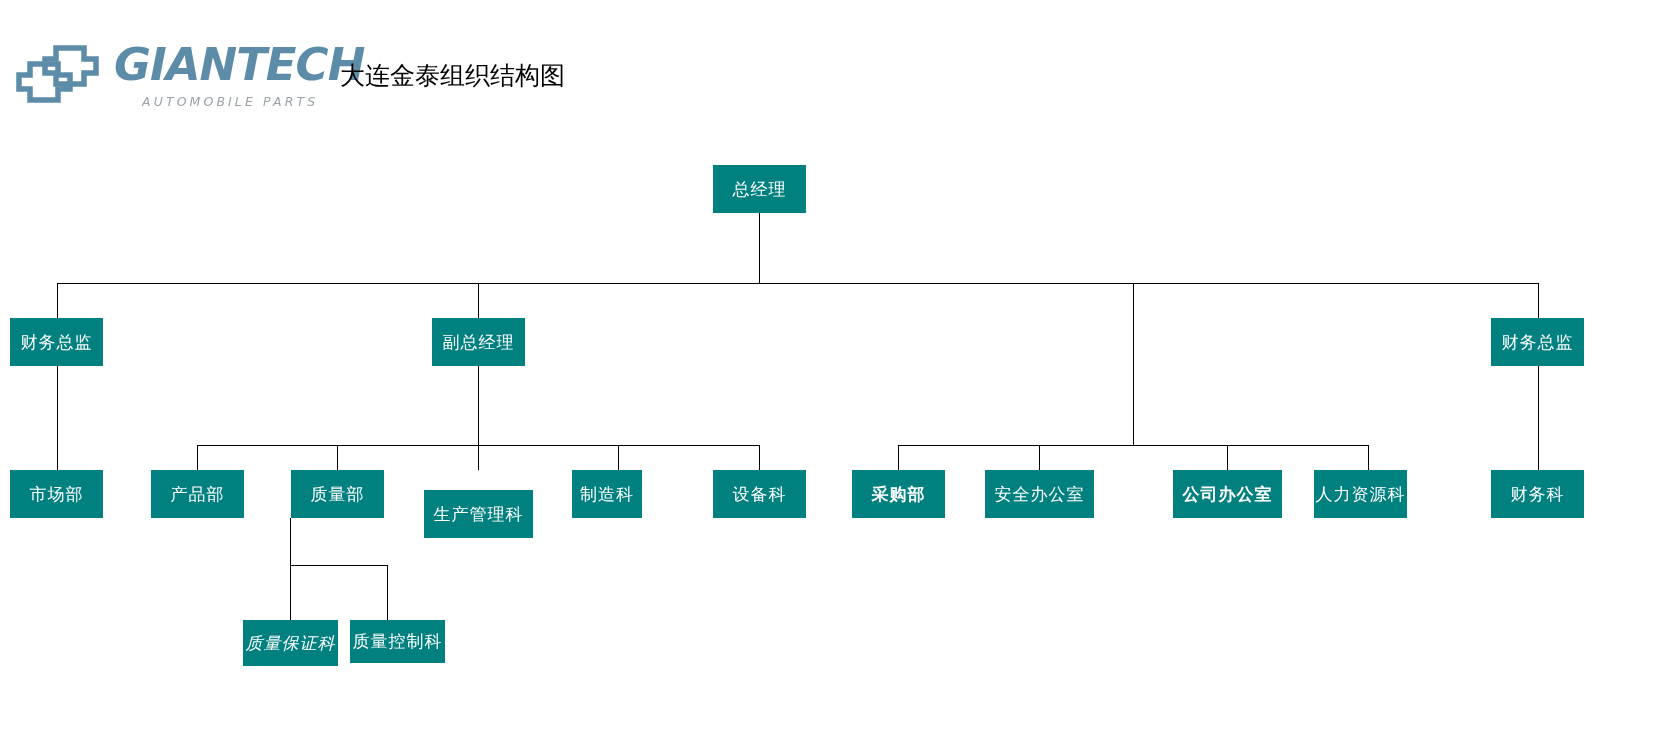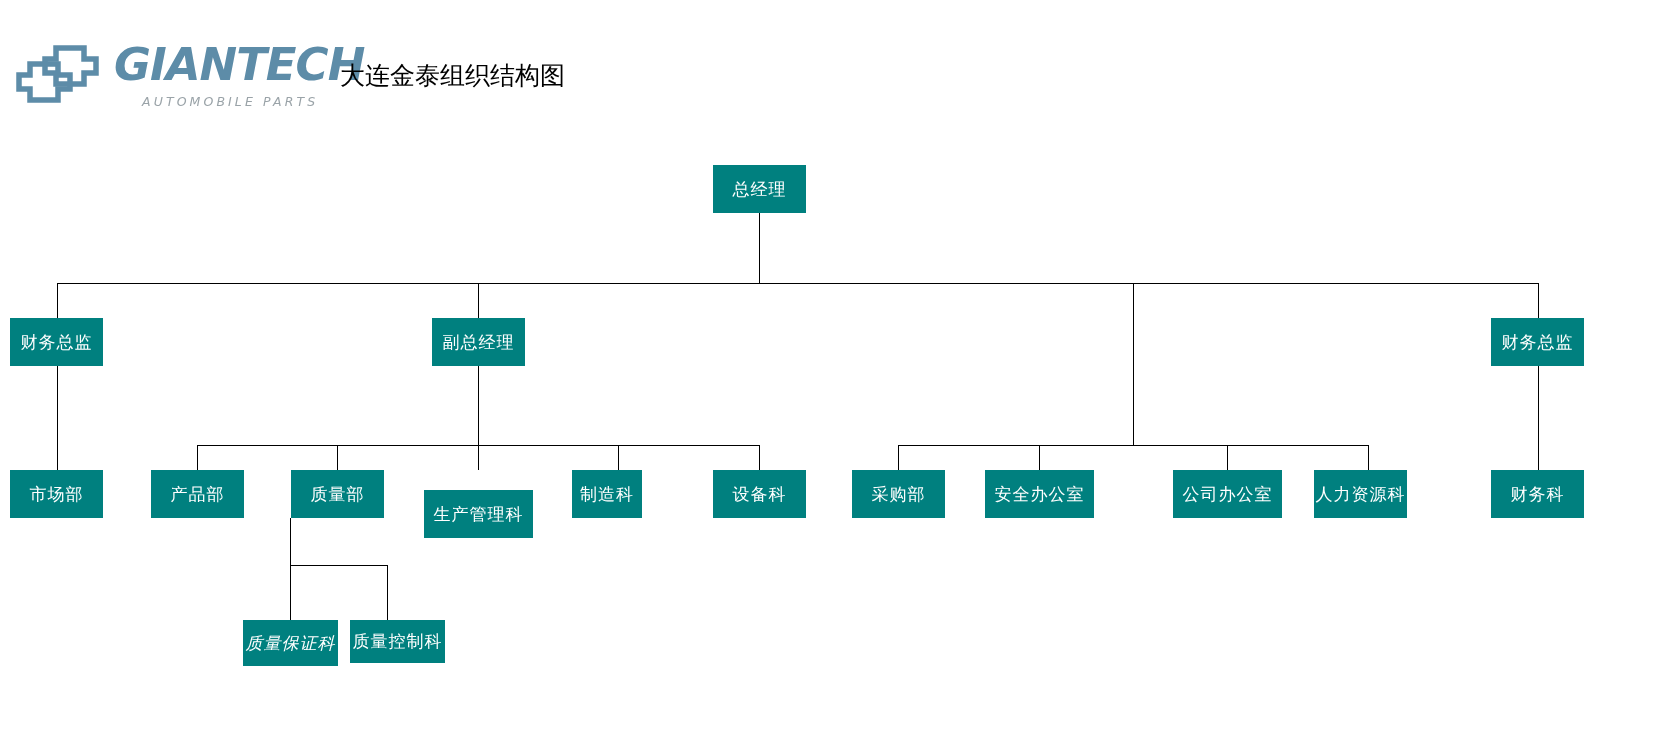--- a/index.html
+++ b/index.html
@@ -169,22 +169,22 @@
   <div class="node" style="left:10px; top:318px; width:93px; height:48px;">财务总监</div>
   <div class="node" style="left:432px; top:318px; width:93px; height:48px;">副总经理</div>
   <div class="node" style="left:1491px; top:318px; width:93px; height:48px;">财务总监</div>
 
   <div class="node" style="left:10px; top:470px; width:93px; height:48px;">市场部</div>
   <div class="node" style="left:151px; top:470px; width:93px; height:48px;">产品部</div>
   <div class="node" style="left:291px; top:470px; width:93px; height:48px;">质量部</div>
   <div class="node" style="left:424px; top:470px; width:109px; height:48px;margin-top:20px;">生产管理科</div>
   <div class="node" style="left:572px; top:470px; width:70px; height:48px;">制造科</div>
   <div class="node" style="left:713px; top:470px; width:93px; height:48px;">设备科</div>
-  <div class="node" style="left:852px; top:470px; width:93px; height:48px;">采购部</div>
+  <div class="node" style="left:852px; top:470px; width:93px; height:48px;font-weight:bold;">采购部</div>
   <div class="node" style="left:985px; top:470px; width:109px; height:48px;">安全办公室</div>
-  <div class="node" style="left:1173px; top:470px; width:109px; height:48px;">公司办公室</div>
+  <div class="node" style="left:1173px; top:470px; width:109px; height:48px;font-weight:bold;">公司办公室</div>
   <div class="node" style="left:1314px; top:470px; width:93px; height:48px;">人力资源科</div>
   <div class="node" style="left:1491px; top:470px; width:93px; height:48px;">财务科</div>
 
   <div class="node" style="left:243px; top:620px; width:95px; height:46px;font-style:italic;">质量保证科</div>
   <div class="node" style="left:350px; top:620px; width:95px; height:43px;">质量控制科</div>
 
 </div>
 
 </body></html>

